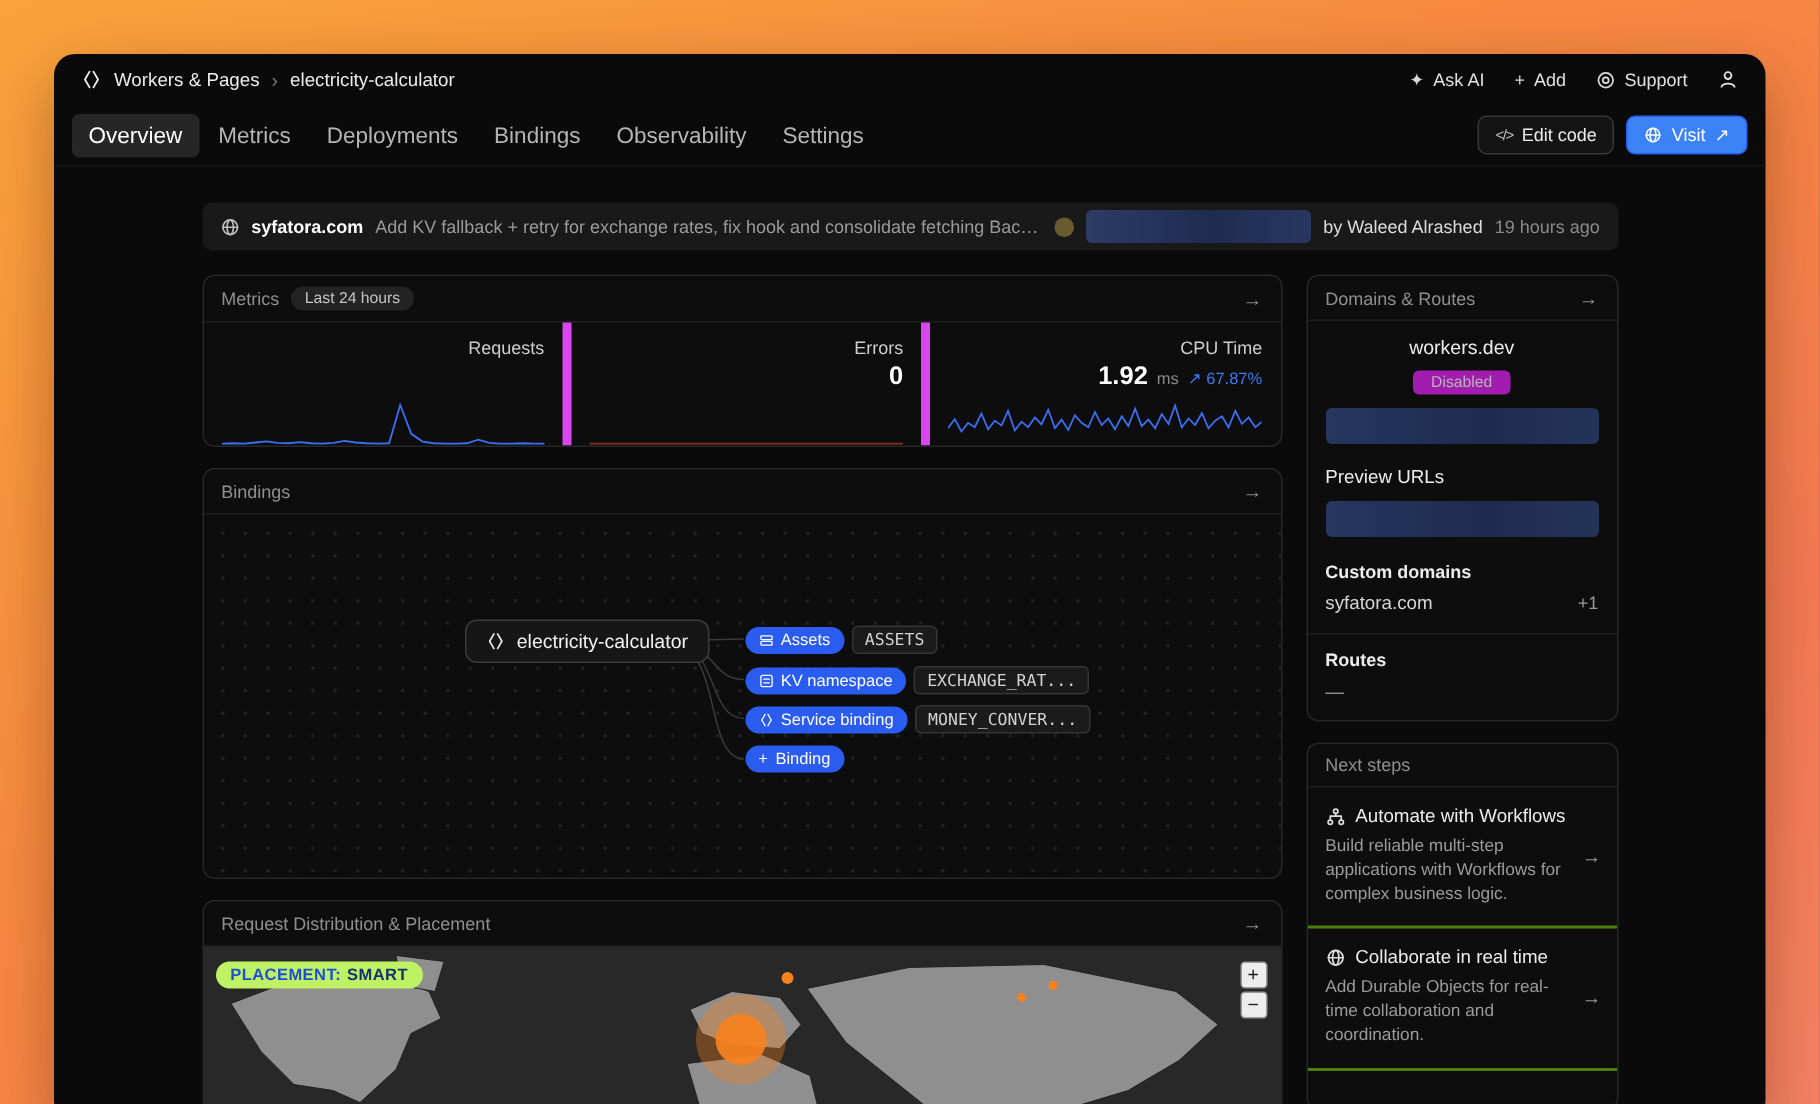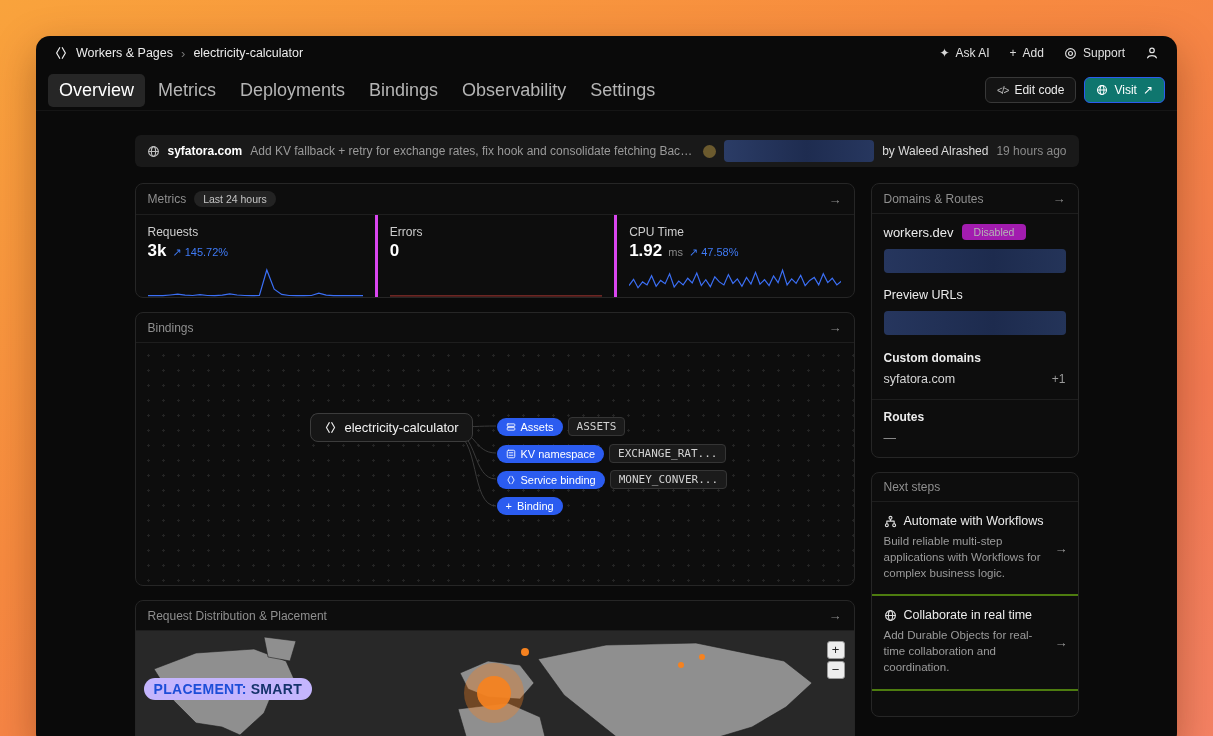--- a/index.html
+++ b/index.html
@@ -12,77 +12,77 @@
   .tb-left{display:flex;align-items:center;gap:8px;font-size:12.5px;color:#ececec;}
   .tb-left .sep{color:#777;font-size:13px;}
   .crumb-root{cursor:pointer;}
   .tb-right{display:flex;align-items:center;gap:20px;font-size:12px;color:#e0e0e0;}
   .tb-item{display:flex;align-items:center;gap:6px;cursor:pointer;}
   .glyph{color:#d8d8d8;}
   svg.ic{display:block;stroke:currentColor;fill:none;stroke-width:1.4;stroke-linecap:round;stroke-linejoin:round;}
   
   .tabbar{height:40px;display:flex;align-items:center;justify-content:space-between;padding:0 12px;border-bottom:1px solid #151515;}
   .tabs{display:flex;gap:2px;}
-  .tab{padding:6px 11px;font-size:18px;color:#b5b5b5;border-radius:5px;cursor:pointer;}
+  .tab{padding:6px 11px;font-size:15px;color:#b5b5b5;border-radius:5px;cursor:pointer;}
   .tab.active{background:#262626;color:#fff;}
   .tabbar-right{display:flex;gap:8px;}
   .btn{display:flex;align-items:center;gap:6px;font-size:12px;padding:5px 11px;border-radius:6px;cursor:pointer;}
   .btn-dark{background:#141414;border:1px solid #383838;color:#ececec;}
-  .btn-blue{background:#0f766e;border:1px solid #2b5cf0;color:#fff;}
+  .btn-blue{background:#3b82f6;border:1px solid #2b5cf0;color:#fff;}
   .code-glyph{font-size:10px;color:#bbb;letter-spacing:-1px;}
   
   .content{width:944px;margin:0 auto;padding-top:24px;}
   .banner{display:flex;align-items:center;gap:8px;background:#191919;border-radius:6px;height:32px;padding:0 12px;font-size:12px;margin-bottom:16px;}
   .banner .domain{color:#fff;font-weight:700;flex-shrink:0;cursor:pointer;}
   .banner .msg{color:#9a9a9a;flex:1;min-width:0;white-space:nowrap;overflow:hidden;text-overflow:ellipsis;}
   .emoji-dot{width:13px;height:13px;border-radius:50%;background:#6b5a2e;flex-shrink:0;}
   .redact{width:150px;height:22px;border-radius:4px;background:linear-gradient(90deg,#2b3c66,#1e2c50 55%,#27375f);flex-shrink:0;}
   .banner .byline{color:#dcdcdc;flex-shrink:0;text-align:center;}
   .banner .ago{color:#8a8a8a;flex-shrink:0;}
   .cols{display:grid;grid-template-columns:720px 208px;gap:16px;align-items:start;}
   .main-col,.side-col{display:flex;flex-direction:column;gap:14px;min-width:0;}
   .card{background:#0d0d0d;border:1px solid #262626;border-radius:8px;overflow:hidden;}
   .card-head{display:flex;align-items:center;justify-content:space-between;padding:7px 12px;border-bottom:1px solid #1e1e1e;font-size:12px;color:#8f8f8f;}
   .head-left{display:flex;align-items:center;gap:8px;}
   .range-badge{background:#232323;border-radius:20px;padding:2px 9px;font-size:10.5px;color:#c4c4c4;}
   .head-arrow{color:#8a8a8a;cursor:pointer;font-size:13px;}
   
   .metrics-body{display:grid;grid-template-columns:1fr 1fr 1fr;}
-  .metric{padding:10px 12px 0;display:flex;flex-direction:column;height:82px;box-sizing:border-box;min-width:0;}
-  .metric + .metric{border-left:3px solid #d946ef;}
+  .metric{padding:10px 12px 0;display:flex;flex-direction:column;height:82px;box-sizing:border-box;min-width:0;align-items:flex-end;}
+  .metric + .metric{border-left:6px solid #d946ef;}
   .m-label{font-size:12px;color:#cdcdcd;}
   .m-value-row{display:flex;align-items:baseline;gap:6px;margin-top:2px;}
   .m-value{font-size:17px;font-weight:700;color:#fff;}
   .m-unit{font-size:11px;color:#8a8a8a;}
   .m-delta{font-size:11px;color:#3f7af5;}
   .sparkline{margin-top:auto;width:100%;height:30px;display:block;}
   
   .bindings-canvas{position:relative;height:242px;
     background-image:radial-gradient(#242424 1px,transparent 1.2px);background-size:15px 15px;background-position:5px 5px;}
   .graph-lines{position:absolute;inset:0;width:100%;height:100%;}
   .wnode{position:absolute;left:174px;top:70px;display:flex;align-items:center;gap:8px;background:#161616;
     border:1px solid #3c3c3c;border-radius:8px;padding:6px 13px;font-size:13px;color:#f2f2f2;cursor:pointer;}
   .brow{position:absolute;left:361px;display:flex;align-items:center;gap:5px;}
   .r0{top:74px}.r1{top:101px}.r2{top:127px}.r3{top:154px}
   .bpill{display:flex;align-items:center;gap:5px;background:#2b5cf0;color:#fff;font-size:11px;padding:3px 9px;border-radius:10px;cursor:pointer;white-space:nowrap;}
   .btag{background:#1b1b1b;border:1px solid #353535;border-radius:4px;padding:2px 8px;font-size:11px;color:#d2d2d2;
     font-family:"DejaVu Sans Mono",monospace;cursor:pointer;white-space:nowrap;}
   
   .map-wrap{position:relative;height:200px;background:#282828;}
   .map-wrap svg.world{width:100%;height:100%;display:block;}
-  .placement-badge{position:absolute;left:8px;top:10px;background:#c4b5fd;border-radius:12px;padding:3px 10px;
-    font-size:14px;letter-spacing:.3px;display:flex;gap:4px;align-items:center;margin-top:37px;}
+  .placement-badge{position:absolute;left:8px;top:10px;background:#bef264;border-radius:12px;padding:3px 10px;
+    font-size:11px;letter-spacing:.3px;display:flex;gap:4px;align-items:center;}
   .pb-label{color:#1d4ed8;font-weight:700;}
   .pb-value{color:#15336b;font-weight:700;}
   .zoomctl{position:absolute;right:9px;top:10px;display:flex;flex-direction:column;gap:2px;}
   .zbtn{width:18px;height:18px;background:#ededed;border:1px solid #9a9a9a;border-radius:3px;color:#222;
     font-size:13px;line-height:16px;text-align:center;cursor:pointer;box-sizing:border-box;}
   
   .dom-body{padding:10px 12px 12px;}
-  .dom-row1{display:flex;align-items:center;gap:8px;}
+  .dom-row1{display:flex;align-items:center;gap:8px;flex-direction:column;}
   .dom-host{font-size:13px;color:#ececec;}
   .dis-badge{background:#a21caf;border-radius:4px;padding:2px 12px;font-size:10.5px;color:#b5b5b5;}
   .redact-bar{height:24px;border-radius:4px;background:linear-gradient(90deg,#26365e,#1d2b4e 60%,#243459);margin:9px 0 0;}
   .sub-label{font-size:12.5px;color:#ececec;margin-top:15px;}
   .sect-label{font-size:12px;font-weight:700;color:#ececec;margin-top:16px;}
   .dom-link-row{display:flex;justify-content:space-between;align-items:center;margin-top:7px;font-size:12.5px;}
   .dom-link{color:#d6d6d6;cursor:pointer;}
   .dom-extra{color:#9a9a9a;font-size:12px;}
   .sect-div{border-top:1px solid #1e1e1e;margin:13px -12px 0;}
   .routes-val{font-size:12.5px;color:#9a9a9a;margin-top:7px;}
@@ -193,43 +193,39 @@
           <div class="card-head">
             <div class="head-left">
               <span>Metrics</span>
               <span class="range-badge">Last 24 hours</span>
             </div>
             <span class="head-arrow">→</span>
           </div>
           <div class="metrics-body">
             <div class="metric">
               <span class="m-label">Requests</span>
-              <span class="m-value-row">
-                <span class="m-value">3k</span>
-                <span class="m-delta"><span>↗</span> <span>145.72%</span></span>
-              </span>
               <svg class="sparkline" viewBox="0 0 215.328125 30">
                   <polyline points="0.0,28.7 7.4,28.5 14.9,28.7 22.3,28.0 29.7,27.2 37.1,28.2 44.6,28.5 52.0,27.7 59.4,28.5 66.8,28.7 74.3,28.2 81.7,26.9 89.1,28.0 96.5,28.5 104.0,28.7 111.4,28.5 118.8,3.0 126.2,22.2 133.7,27.4 141.1,28.5 148.5,28.7 155.9,28.7 163.4,28.5 170.8,26.1 178.2,28.2 185.6,28.7 193.1,28.7 200.5,28.5 207.9,28.7 215.3,28.7" fill="none" stroke="#3b6ff5" stroke-width="1.2"></polyline>
                 </svg>
             </div>
             <div class="metric">
               <span class="m-label">Errors</span>
               <span class="m-value-row">
                 <span class="m-value">0</span>
               </span>
               <svg class="sparkline" viewBox="0 0 214.328125 30">
                   <polyline points="0.0,29.0 9.3,29.0 18.6,29.0 28.0,29.0 37.3,29.0 46.6,29.0 55.9,29.0 65.2,29.0 74.5,29.0 83.9,29.0 93.2,29.0 102.5,29.0 111.8,29.0 121.1,29.0 130.5,29.0 139.8,29.0 149.1,29.0 158.4,29.0 167.7,29.0 177.1,29.0 186.4,29.0 195.7,29.0 205.0,29.0 214.3,29.0" fill="none" stroke="#8b2f2b" stroke-width="1.2"></polyline>
                 </svg>
             </div>
             <div class="metric">
               <span class="m-label">CPU Time</span>
               <span class="m-value-row">
                 <span class="m-value">1.92</span>
                 <span class="m-unit">ms</span>
-                <span class="m-delta"><span>↗</span> <span>47.58%</span></span>
+                <span class="m-delta"><span>↗</span> <span>67.87%</span></span>
               </span>
               <svg class="sparkline" viewBox="0 0 214.328125 30">
                   <polyline points="0.0,18.6 4.6,12.3 9.1,20.8 13.7,14.9 18.2,17.9 22.8,8.6 27.4,19.3 31.9,13.4 36.5,16.7 41.0,6.7 45.6,20.1 50.2,14.1 54.7,17.9 59.3,11.2 63.8,16.0 68.4,6.0 73.0,18.6 77.5,12.7 82.1,19.7 86.6,9.7 91.2,14.9 95.8,17.9 100.3,7.5 104.9,16.4 109.4,11.9 114.0,19.3 118.6,10.4 123.1,17.1 127.7,5.2 132.2,17.1 136.8,12.7 141.4,18.6 145.9,8.9 150.5,15.6 155.0,3.0 159.6,17.9 164.2,11.9 168.7,16.4 173.3,8.2 177.8,18.6 182.4,13.4 187.0,10.4 191.5,17.9 196.1,6.7 200.6,15.6 205.2,11.2 209.8,17.9 214.3,14.1" fill="none" stroke="#3b6ff5" stroke-width="1.2"></polyline>
                 </svg>
             </div>
           </div>
         </div>
 
         <div class="card">
           <div class="card-head">

